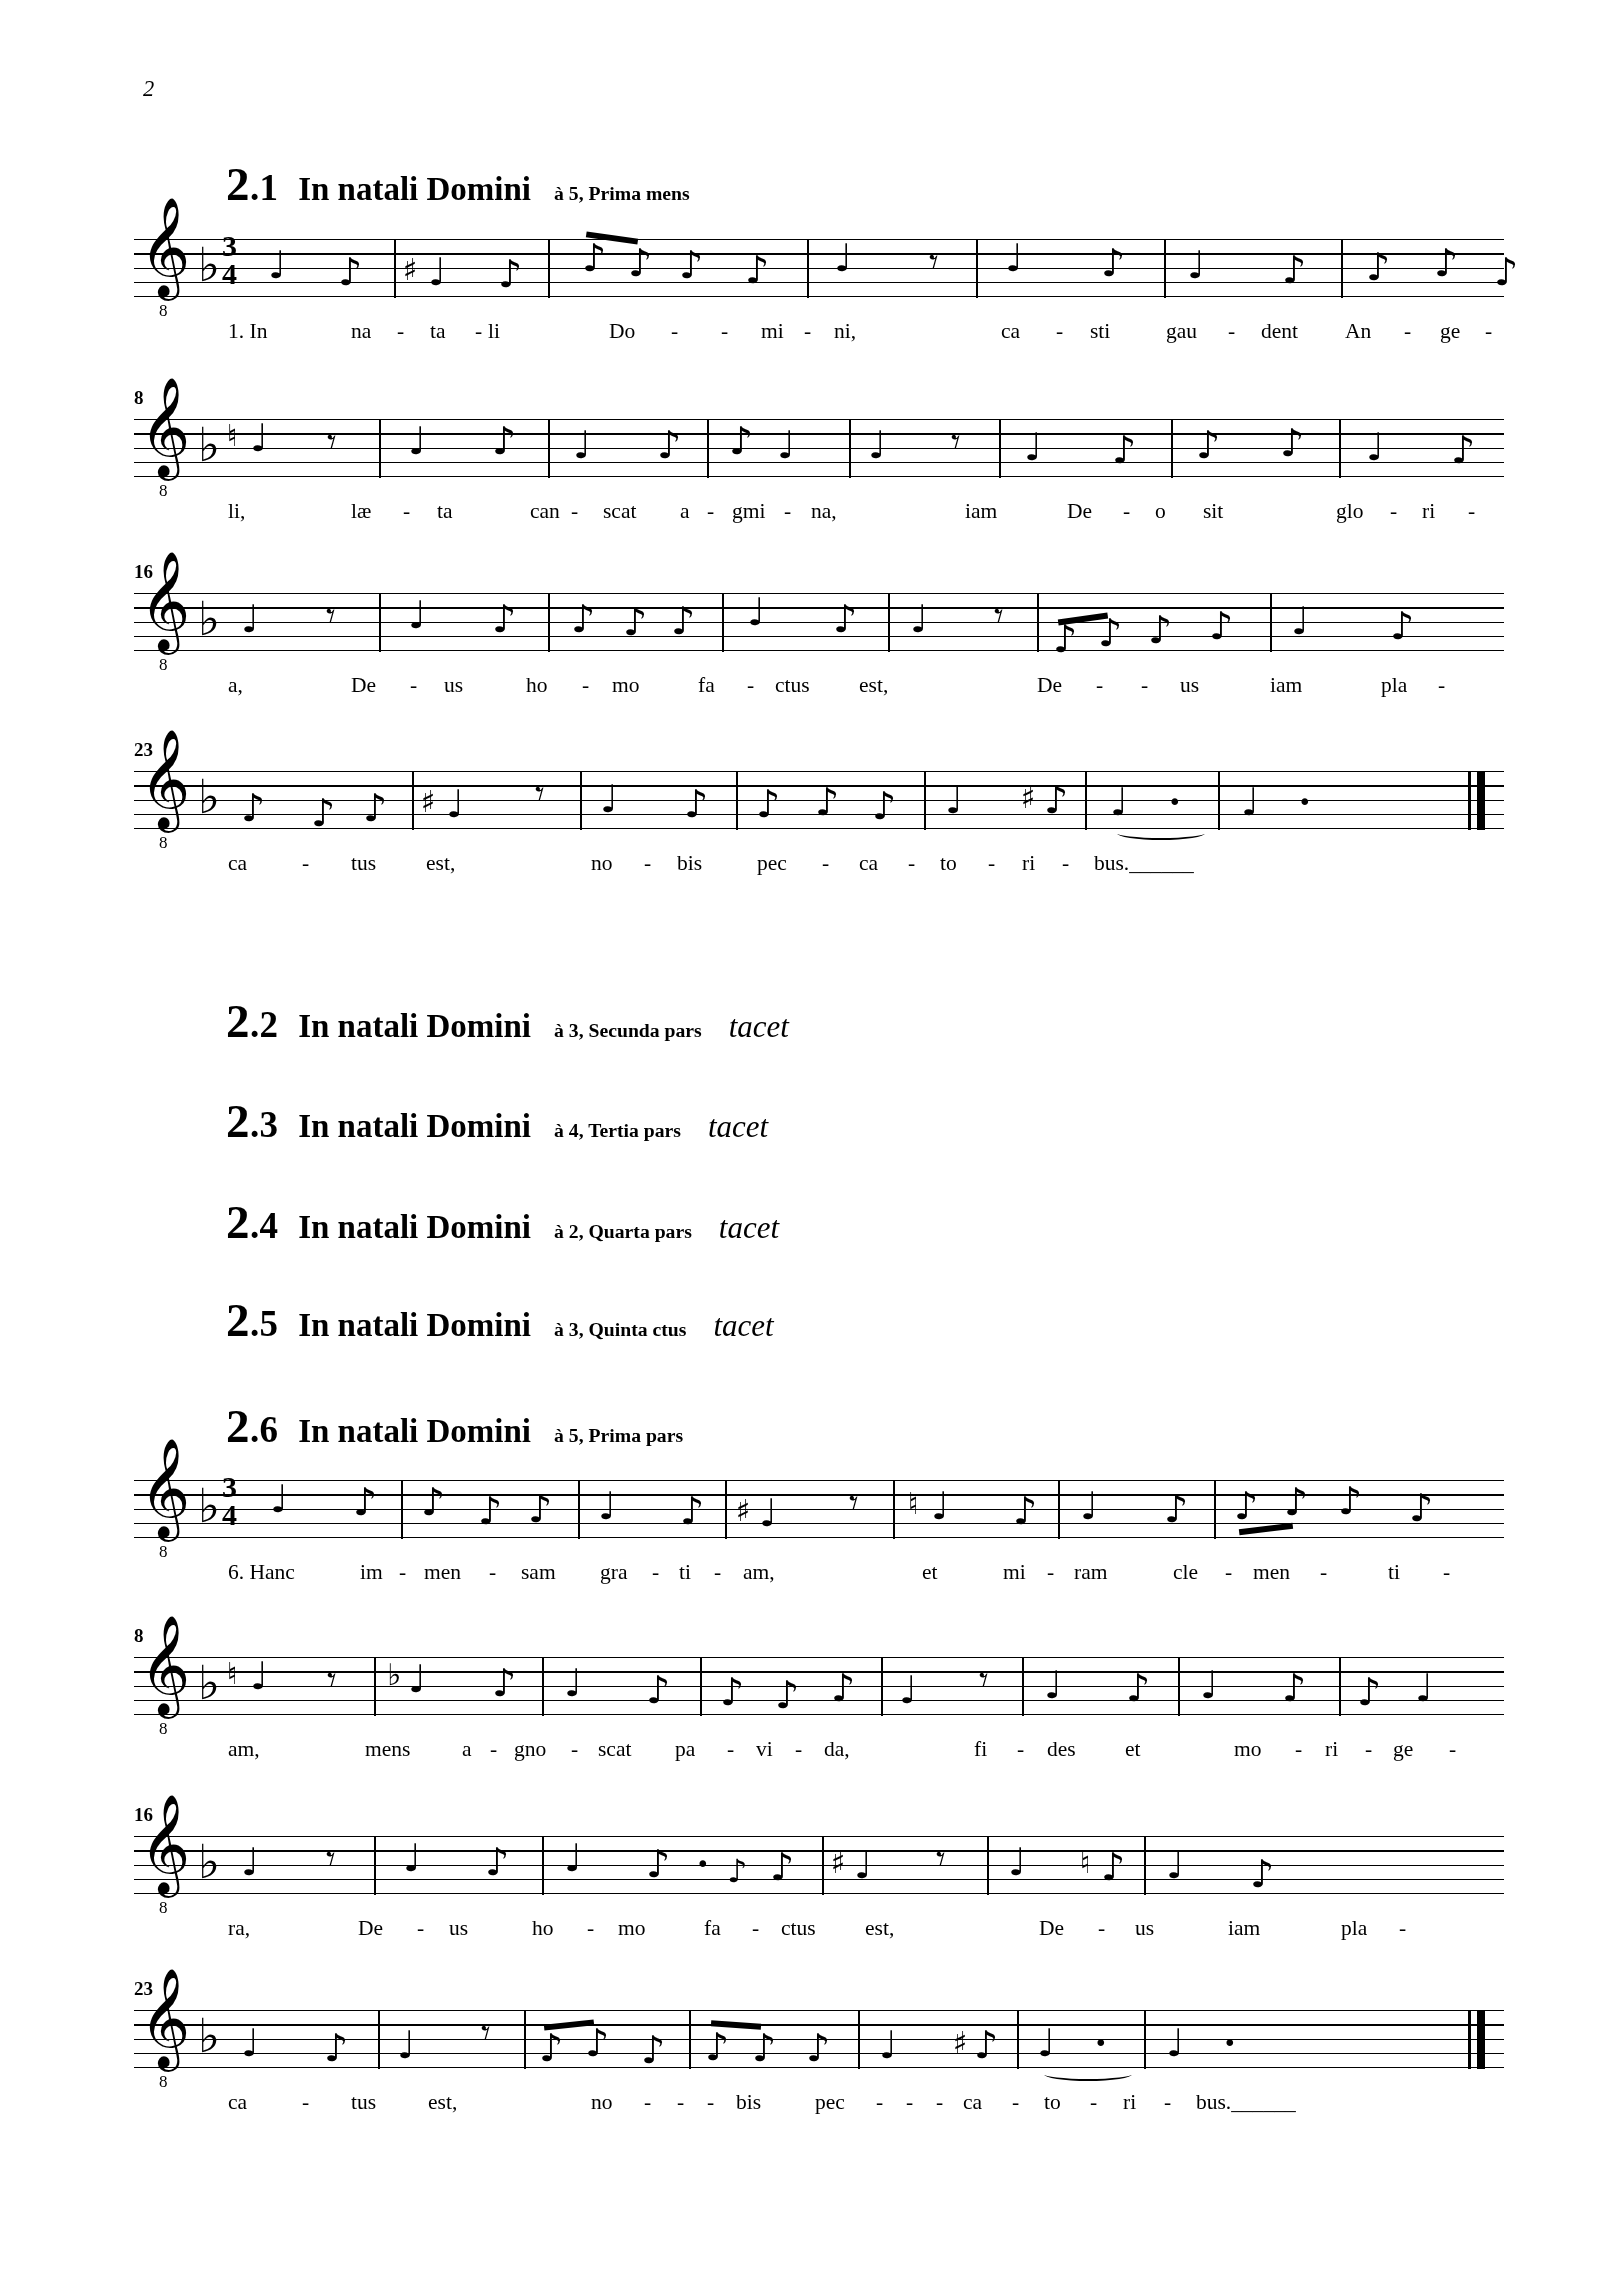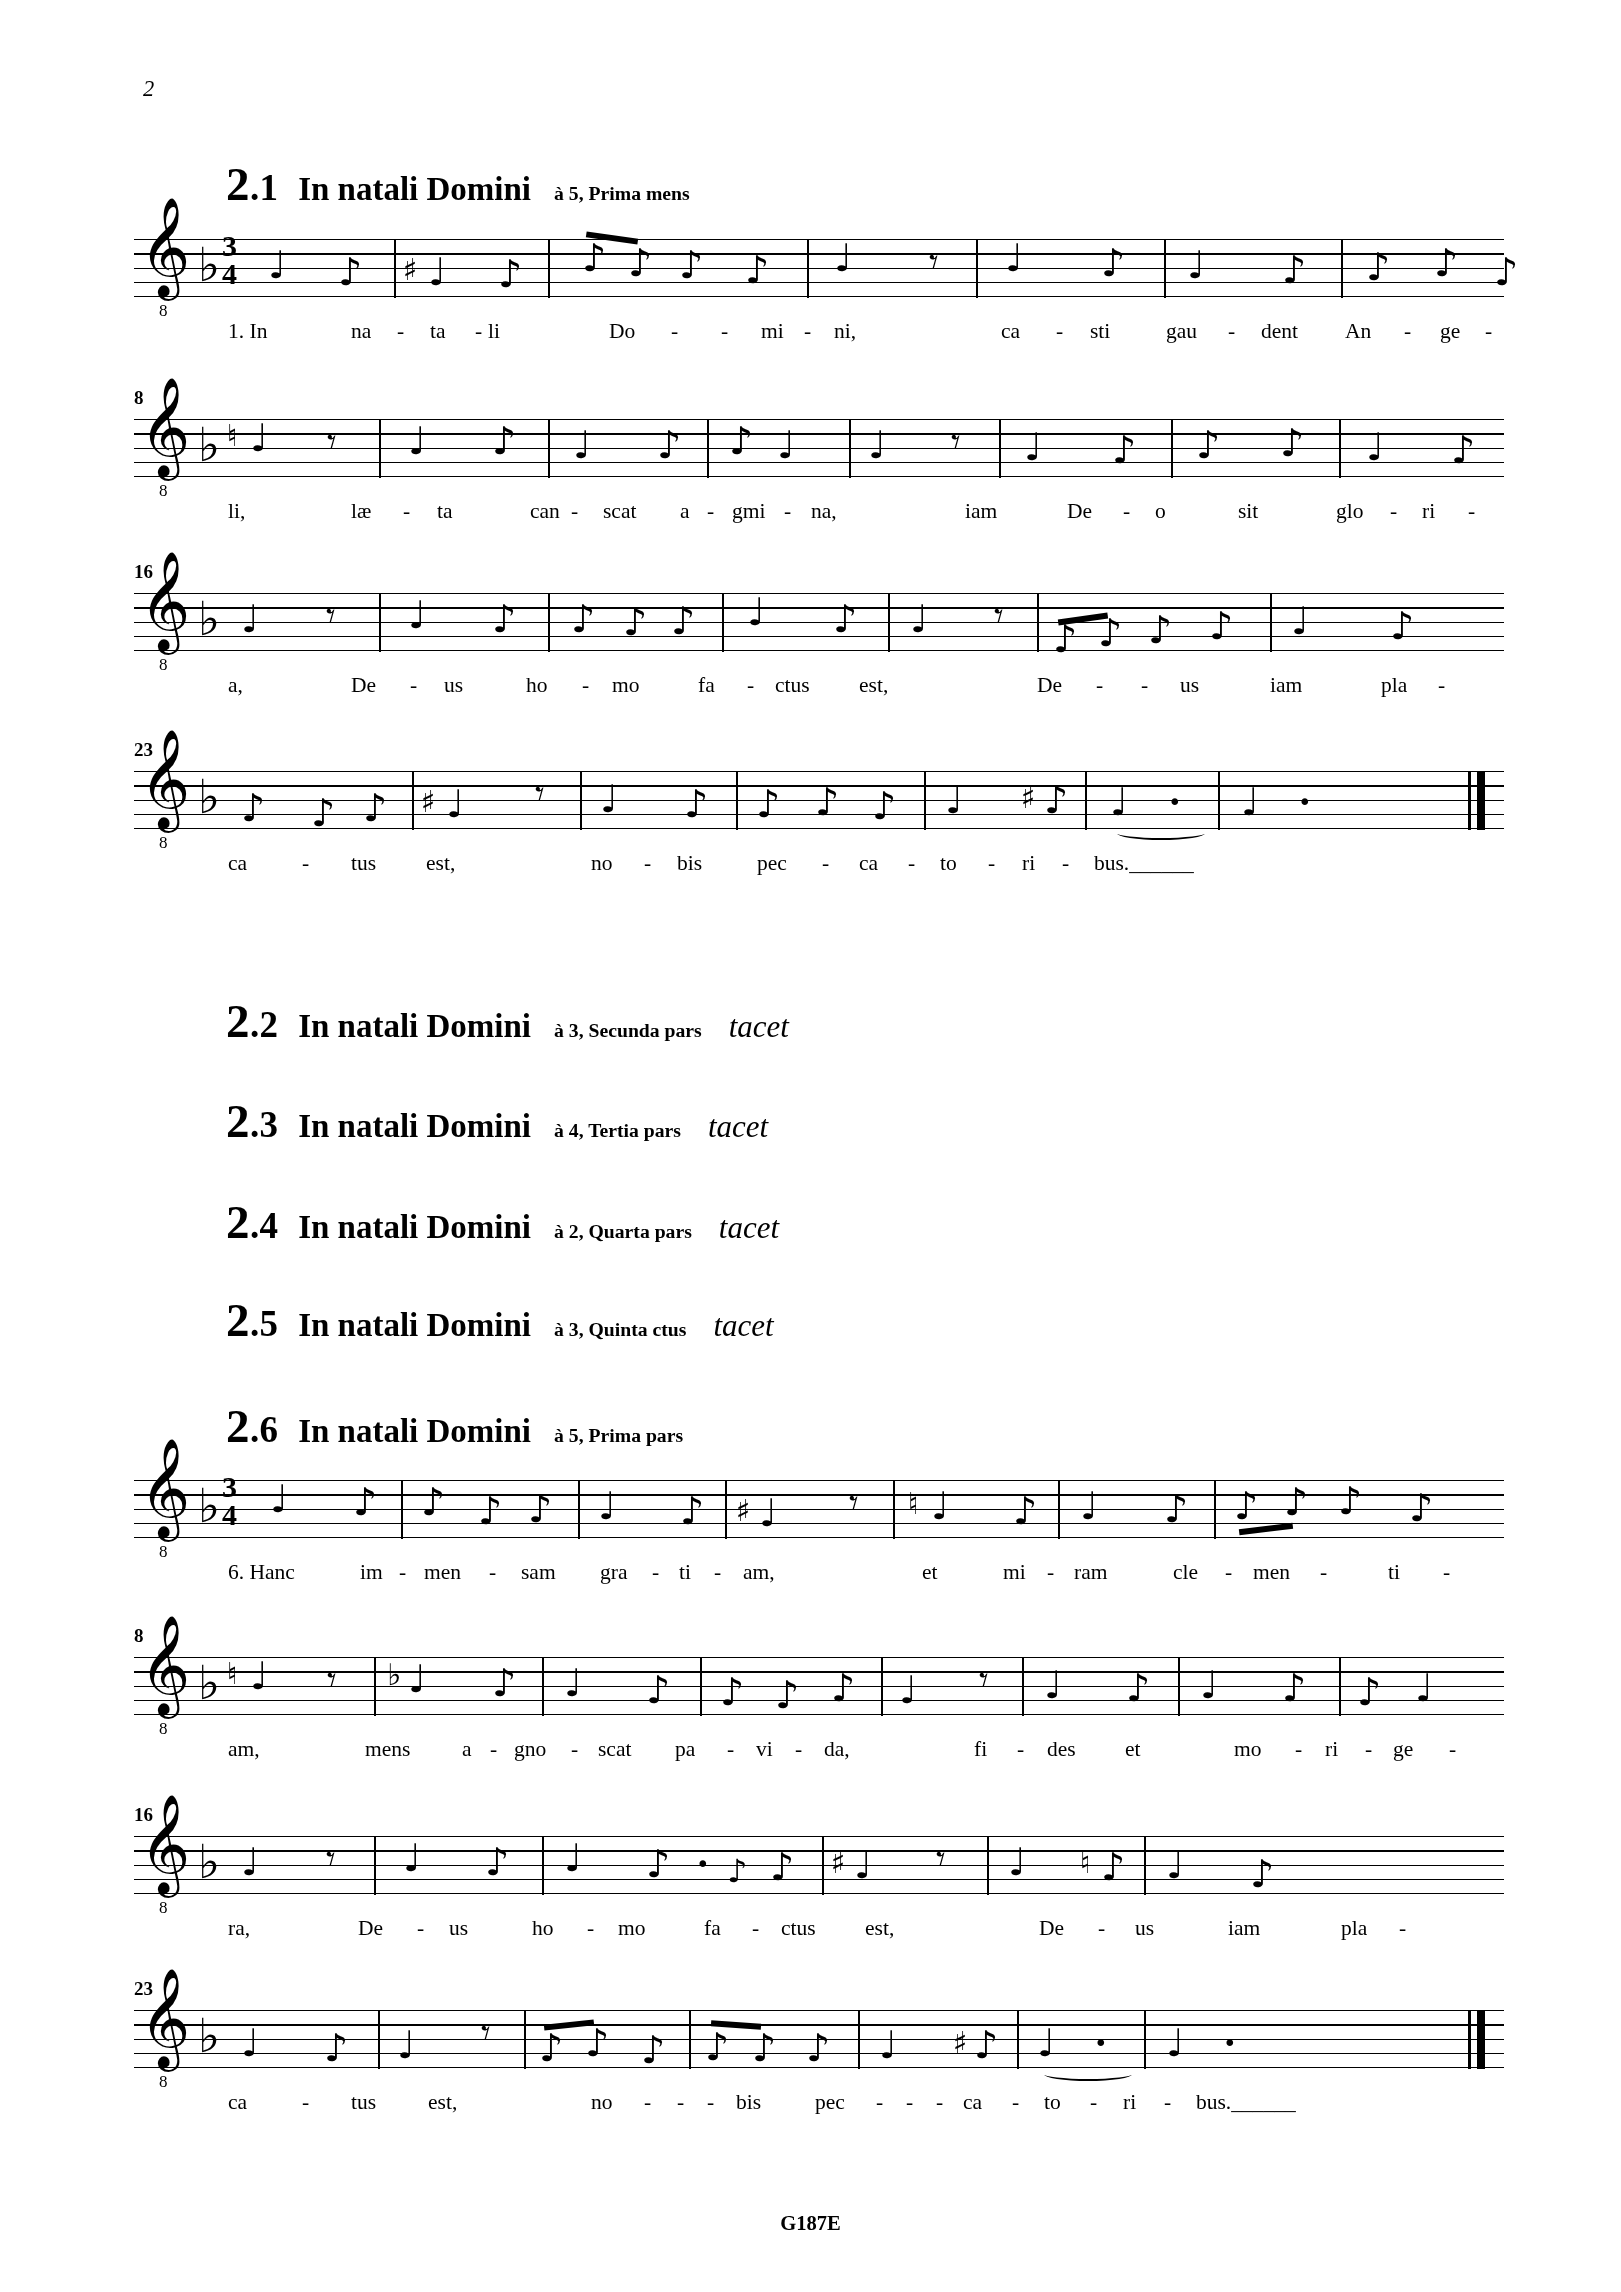--- a/index.html
+++ b/index.html
@@ -328,21 +328,21 @@
       <span style="left:469px">scat</span>
       <span style="left:546px">a</span>
       <span style="left:573px">-</span>
       <span style="left:598px">gmi</span>
       <span style="left:650px">-</span>
       <span style="left:677px">na,</span>
       <span style="left:831px">iam</span>
       <span style="left:933px">De</span>
       <span style="left:989px">-</span>
       <span style="left:1021px">o</span>
-      <span style="left:1104px">sit</span>
+      <span style="left:1069px">sit</span>
       <span style="left:1202px">glo</span>
       <span style="left:1256px">-</span>
       <span style="left:1288px">ri</span>
       <span style="left:1334px">-</span>
     </div>
   </div>
 
   <div class="system" style="top:573px;">
     <div class="measure-num" style="left:0px;">16</div>
     <div class="staff">
@@ -748,16 +748,15 @@
       <span style="left:829px">ca</span>
       <span style="left:878px">-</span>
       <span style="left:910px">to</span>
       <span style="left:956px">-</span>
       <span style="left:989px">ri</span>
       <span style="left:1030px">-</span>
       <span style="left:1062px">bus.______</span>
     </div>
   </div>
 
-  <div class="footer">G187E</div>
 
 </div>
 
 
 </body></html>

